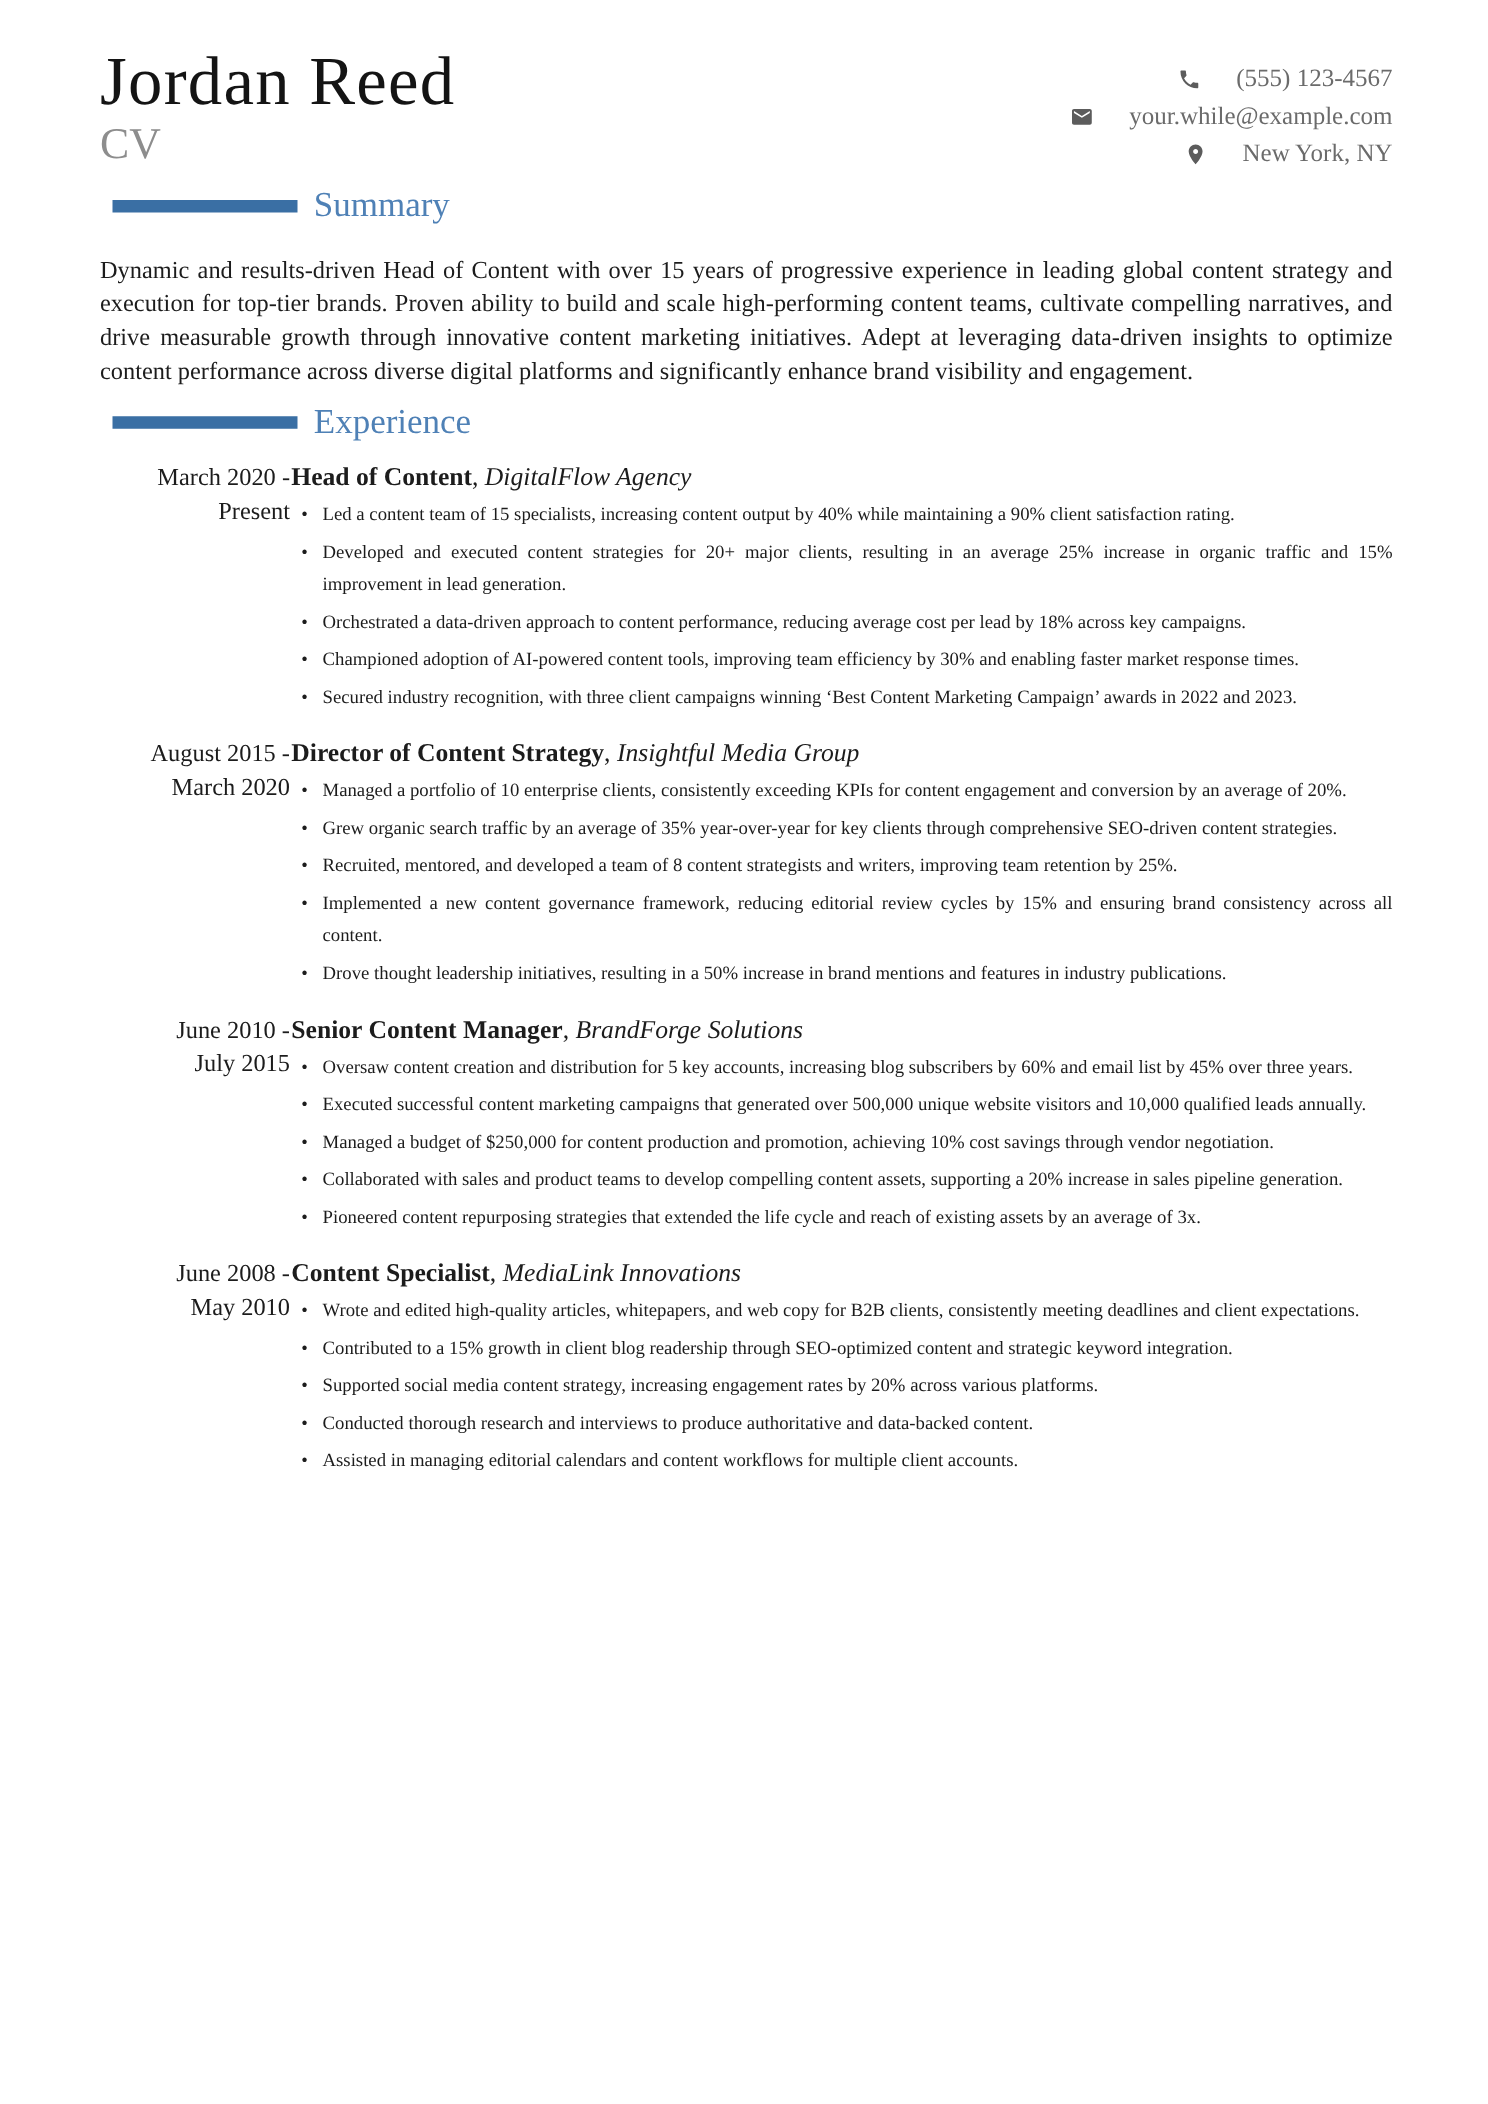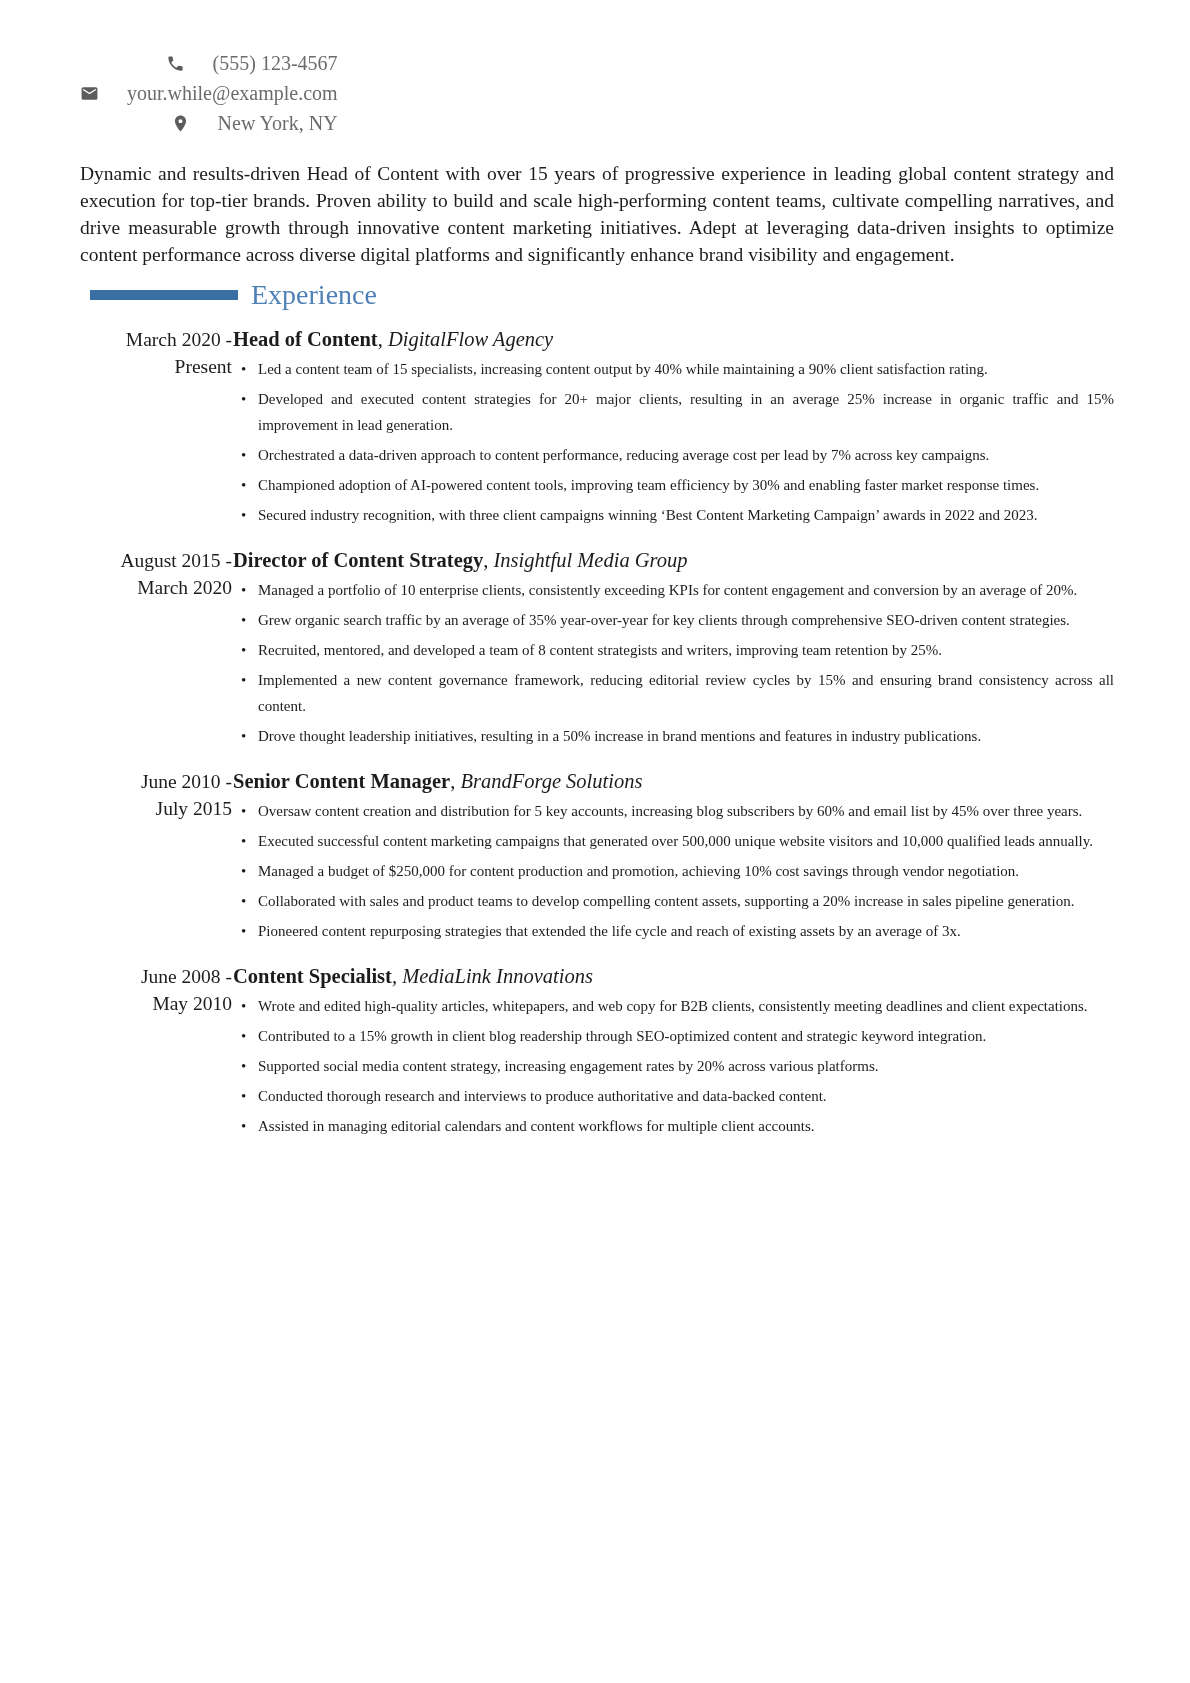--- a/index.html
+++ b/index.html
@@ -50,20 +50,24 @@
     text-align: justify; hyphens: auto; -webkit-hyphens: auto; margin-bottom: 4px;
   }
   .bullets li::before { content: "\2022"; position: absolute; left: 8px; }
 </style>
 </head>
 <body>
 
 <div class="page">
 
   <header class="top">
+    <div>
+      <h1 class="person-name">Jordan Reed</h1>
+      <div class="cv-subtitle">CV</div>
+    </div>
     <div class="contact">
       <div class="contact-line">
         <span class="cicon">
           <svg viewBox="0 0 24 24">
               <path d="M6.62 10.79c1.44 2.83 3.76 5.14 6.59 6.59l2.2-2.2c.27-.27.67-.36 1.02-.24 1.12.37 2.33.57 3.57.57.55 0 1 .45 1 1V20c0 .55-.45 1-1 1-9.39 0-17-7.61-17-17 0-.55.45-1 1-1h3.5c.55 0 1 .45 1 1 0 1.25.2 2.45.57 3.57.11.35.03.74-.25 1.02l-2.2 2.2z"></path>
             </svg>
         </span>
         <span>(555) 123-4567</span>
       </div>
       <div class="contact-line">
@@ -79,40 +83,44 @@
           <svg viewBox="0 0 24 24">
               <path d="M12 2C8.13 2 5 5.13 5 9c0 5.25 7 13 7 13s7-7.75 7-13c0-3.87-3.13-7-7-7zm0 9.5c-1.38 0-2.5-1.12-2.5-2.5s1.12-2.5 2.5-2.5 2.5 1.12 2.5 2.5-1.12 2.5-2.5 2.5z"></path>
             </svg>
         </span>
         <span>New York, NY</span>
       </div>
     </div>
   </header>
 
   <section>
+    <div class="sec-head">
+      <span class="bar"></span>
+      <span class="sec-title">Summary</span>
+    </div>
     <p class="summary">Dynamic and results-driven Head of Content with over 15 years of progressive experience in leading global content strategy and execution for top-tier brands. Proven ability to build and scale high-performing content teams, cultivate compelling narratives, and drive measurable growth through innovative content marketing initiatives. Adept at leveraging data-driven insights to optimize content performance across diverse digital platforms and significantly enhance brand visibility and engagement.</p>
   </section>
 
   <section>
     <div class="sec-head">
       <span class="bar"></span>
       <span class="sec-title">Experience</span>
     </div>
 
     <div class="job">
       <div class="dates">
         <div>March 2020 -</div>
         <div>Present</div>
       </div>
       <div>
         <div class="jobtitle"><span class="jt">Head of Content</span><span>,</span> <span class="jc">DigitalFlow Agency</span></div>
         <ul class="bullets">
           <li>Led a content team of 15 specialists, increasing content output by 40% while maintaining a 90% client satisfaction rating.</li>
           <li>Developed and executed content strategies for 20+ major clients, resulting in an average 25% increase in organic traffic and 15% improvement in lead generation.</li>
-          <li>Orchestrated a data-driven approach to content performance, reducing average cost per lead by 7% across key campaigns.</li>
+          <li>Orchestrated a data-driven approach to content performance, reducing average cost per lead by 18% across key campaigns.</li>
           <li>Championed adoption of AI-powered content tools, improving team efficiency by 30% and enabling faster market response times.</li>
           <li>Secured industry recognition, with three client campaigns winning ‘Best Content Marketing Campaign’ awards in 2022 and 2023.</li>
         </ul>
       </div>
     </div>
 
     <div class="job">
       <div class="dates">
         <div>August 2015 -</div>
         <div>March 2020</div>

